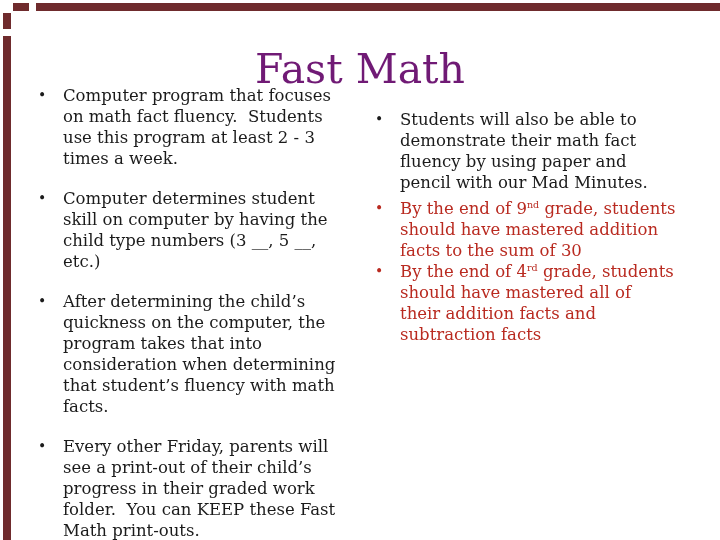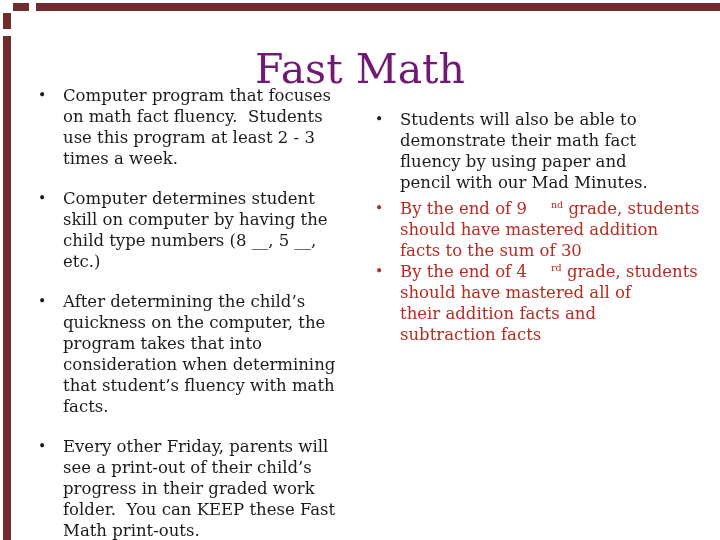--- a/index.html
+++ b/index.html
@@ -22,21 +22,21 @@
   .col{position:absolute;font-size:16.5px;line-height:21px;}
   .left-col{left:38px;top:85px;width:325px;}
   .right-col{left:375px;top:109px;width:335px;}
 
   .bitem{display:flex;align-items:flex-start;}
   .left-col .bitem{margin-bottom:19px;}
   .right-col .bitem-first{margin-bottom:5px;}
   .dot{flex:0 0 25px;font-size:14px;line-height:21px;}
   .btext{flex:1;white-space:pre-line;}
   .red{color:#b92a20;}
-  sup{font-size:0.58em;line-height:0;vertical-align:super;margin-left:24px;}
+  sup{font-size:0.58em;line-height:0;vertical-align:super;}
 </style>
 </head>
 <body>
 
 <div class="slide">
 
   <div class="frame-top-dash"></div>
   <div class="frame-top-bar"></div>
   <div class="frame-left-dash"></div>
   <div class="frame-left-bar"></div>
@@ -48,21 +48,21 @@
         <span class="dot">•</span>
         <div class="btext">Computer program that focuses
 on math fact fluency. &nbsp;Students
 use this program at least 2 - 3
 times a week.</div>
       </div>
     <div class="bitem">
         <span class="dot">•</span>
         <div class="btext">Computer determines student
 skill on computer by having the
-child type numbers (8 __, 5 __,
+child type numbers (3 __, 5 __,
 etc.)</div>
       </div>
     <div class="bitem">
         <span class="dot">•</span>
         <div class="btext">After determining the child’s
 quickness on the computer, the
 program takes that into
 consideration when determining
 that student’s fluency with math
 facts.</div>

